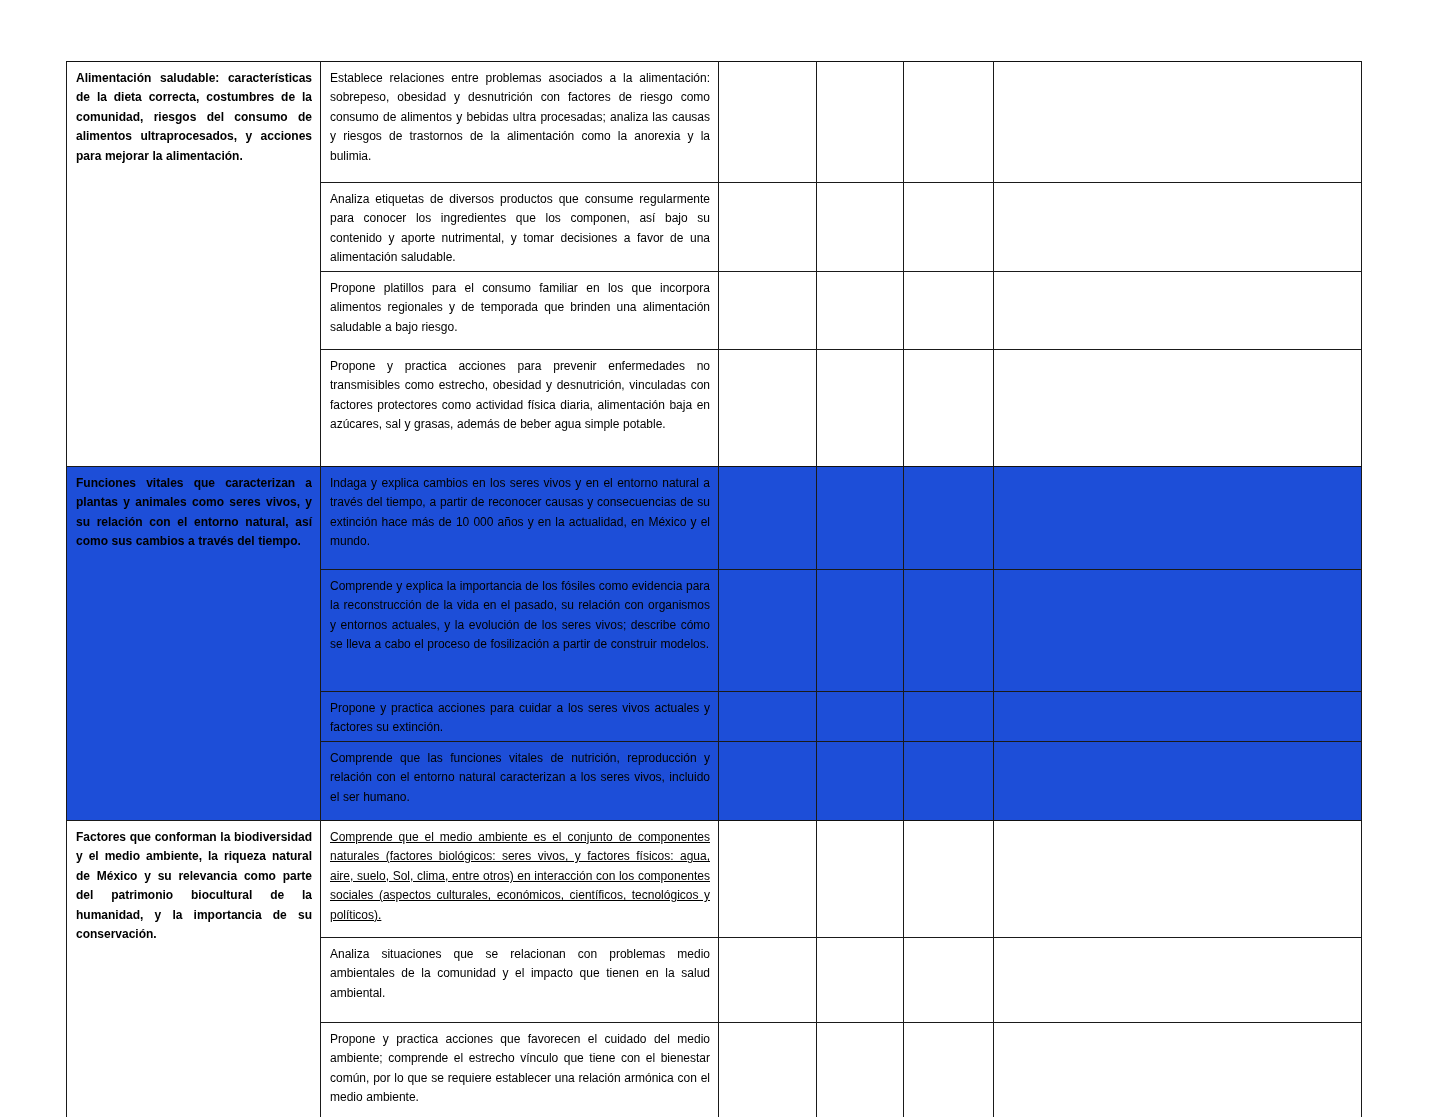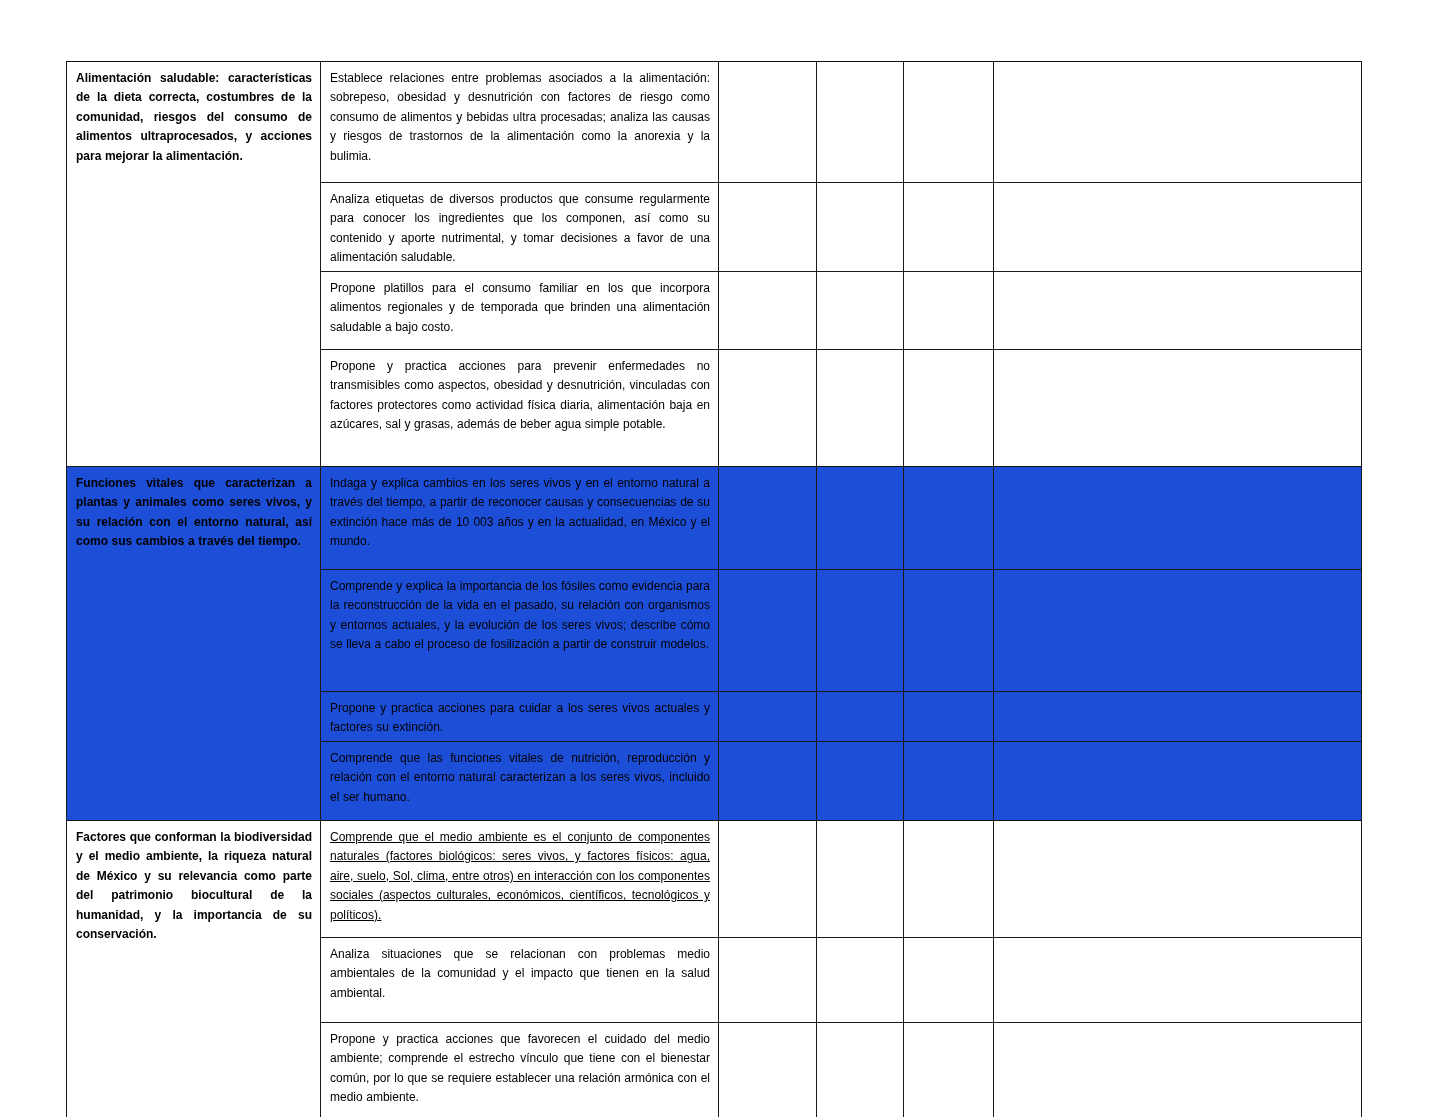--- a/index.html
+++ b/index.html
@@ -102,43 +102,43 @@
       <tbody id="table-body">
           <tr class="section-start">
             <td class="topic-cell" rowspan="4">Alimentación saludable: características de la dieta correcta, costumbres de la comunidad, riesgos del consumo de alimentos ultraprocesados, y acciones para mejorar la alimentación.</td>
             <td class="learning-cell" style="height: 110px;">Establece relaciones entre problemas asociados a la alimentación: sobrepeso, obesidad y desnutrición con factores de riesgo como consumo de alimentos y bebidas ultra procesadas; analiza las causas y riesgos de trastornos de la alimentación como la anorexia y la bulimia.</td>
             <td class="mark-cell"></td>
             <td class="mark-cell"></td>
             <td class="mark-cell"></td>
             <td class="notes-cell"></td>
           </tr>
           <tr>
-            <td class="learning-cell" style="height: 76px;">Analiza etiquetas de diversos productos que consume regularmente para conocer los ingredientes que los componen, así como su contenido y aporte nutrimental, y tomar decisiones a favor de una alimentación saludable.</td>
+            <td class="learning-cell" style="height: 76px;">Analiza etiquetas de diversos productos que consume regularmente para conocer los ingredientes que los componen, así bajo su contenido y aporte nutrimental, y tomar decisiones a favor de una alimentación saludable.</td>
             <td class="mark-cell"></td>
             <td class="mark-cell"></td>
             <td class="mark-cell"></td>
             <td class="notes-cell"></td>
           </tr>
           <tr>
-            <td class="learning-cell" style="height: 67px;">Propone platillos para el consumo familiar en los que incorpora alimentos regionales y de temporada que brinden una alimentación saludable a bajo costo.</td>
+            <td class="learning-cell" style="height: 67px;">Propone platillos para el consumo familiar en los que incorpora alimentos regionales y de temporada que brinden una alimentación saludable a bajo riesgo.</td>
             <td class="mark-cell"></td>
             <td class="mark-cell"></td>
             <td class="mark-cell"></td>
             <td class="notes-cell"></td>
           </tr>
           <tr class="section-end">
-            <td class="learning-cell" style="height: 106px;">Propone y practica acciones para prevenir enfermedades no transmisibles como aspectos, obesidad y desnutrición, vinculadas con factores protectores como actividad física diaria, alimentación baja en azúcares, sal y grasas, además de beber agua simple potable.</td>
+            <td class="learning-cell" style="height: 106px;">Propone y practica acciones para prevenir enfermedades no transmisibles como estrecho, obesidad y desnutrición, vinculadas con factores protectores como actividad física diaria, alimentación baja en azúcares, sal y grasas, además de beber agua simple potable.</td>
             <td class="mark-cell"></td>
             <td class="mark-cell"></td>
             <td class="mark-cell"></td>
             <td class="notes-cell"></td>
           </tr>
           <tr class="highlight section-start">
             <td class="topic-cell" rowspan="4">Funciones vitales que caracterizan a plantas y animales como seres vivos, y su relación con el entorno natural, así como sus cambios a través del tiempo.</td>
-            <td class="learning-cell" style="height: 92px;">Indaga y explica cambios en los seres vivos y en el entorno natural a través del tiempo, a partir de reconocer causas y consecuencias de su extinción hace más de 10 003 años y en la actualidad, en México y el mundo.</td>
+            <td class="learning-cell" style="height: 92px;">Indaga y explica cambios en los seres vivos y en el entorno natural a través del tiempo, a partir de reconocer causas y consecuencias de su extinción hace más de 10 000 años y en la actualidad, en México y el mundo.</td>
             <td class="mark-cell"></td>
             <td class="mark-cell"></td>
             <td class="mark-cell"></td>
             <td class="notes-cell"></td>
           </tr>
           <tr class="highlight">
             <td class="learning-cell" style="height: 111px;">Comprende y explica la importancia de los fósiles como evidencia para la reconstrucción de la vida en el pasado, su relación con organismos y entornos actuales, y la evolución de los seres vivos; describe cómo se lleva a cabo el proceso de fosilización a partir de construir modelos.</td>
             <td class="mark-cell"></td>
             <td class="mark-cell"></td>
             <td class="mark-cell"></td>

